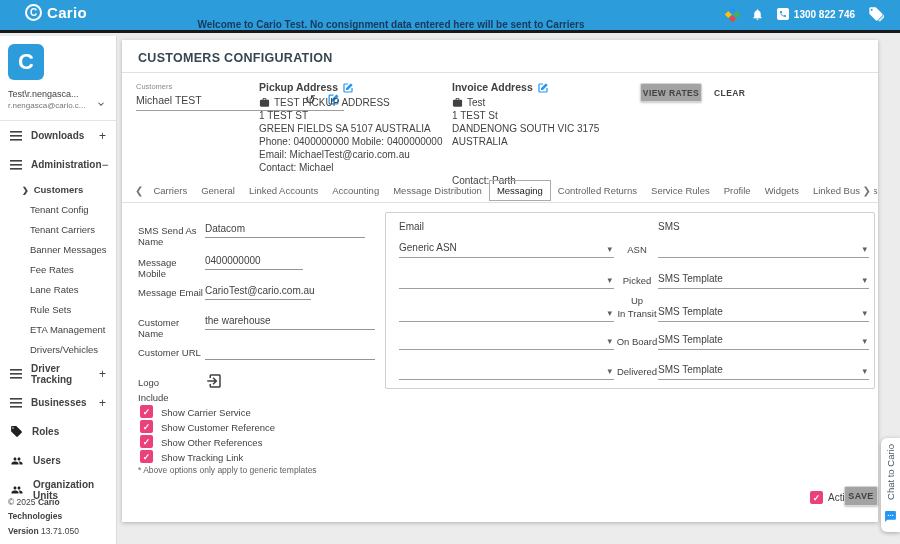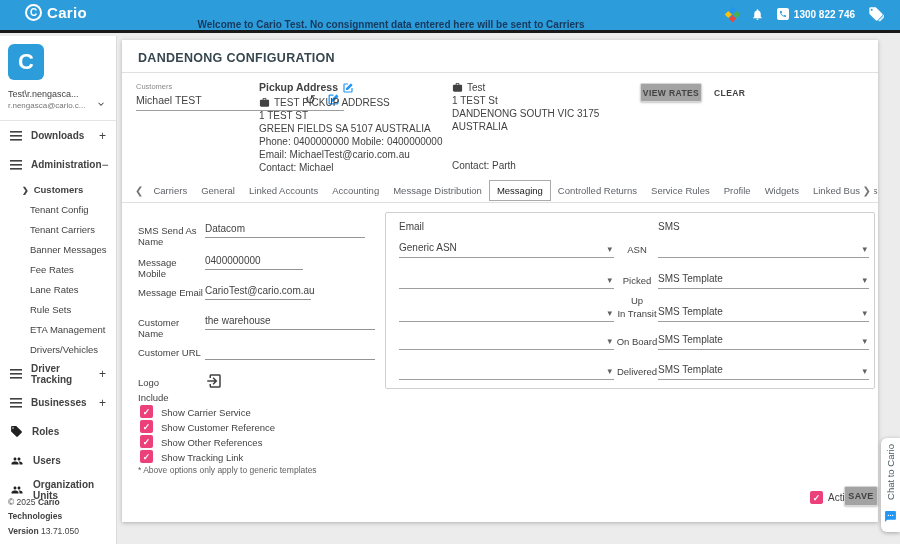--- a/index.html
+++ b/index.html
@@ -247,21 +247,21 @@
     <span>Organization Units</span>
   </div>
 
   <div class="side-footer">
     <div><span>© 2025 </span><b>Cario Technologies</b></div>
     <div><b>Version </b><span>13.71.050</span></div>
   </div>
 </div>
 
 <div class="card">
-  <div class="card-title">DANDENONG CONFIGURATION</div>
+  <div class="card-title">CUSTOMERS CONFIGURATION</div>
   <div class="title-sep"></div>
 
   <div class="cust-field">
     <div class="tiny-label">Customers</div>
     <div class="cust-value">Michael TEST</div>
     <span class="undo-icon"></span>
     <span class="edit-sq" style="position:absolute; right:4px; top:11px;">
       <svg width="13" height="13" viewBox="0 0 24 24">
             <path fill="none" stroke="#2196F3" stroke-width="2.4" d="M12 4H5a1 1 0 0 0-1 1v14a1 1 0 0 0 1 1h14a1 1 0 0 0 1-1v-7"></path>
             <path fill="#2196F3" d="M20.71 5.63l-2.34-2.34a1 1 0 0 0-1.41 0l-9 9V16h3.75l9-9a1 1 0 0 0 0-1.38z"></path>
@@ -288,20 +288,29 @@
       <span>TEST PICKUP ADDRESS</span>
     </div>
     <div>1 TEST ST</div>
     <div>GREEN FIELDS SA 5107 AUSTRALIA</div>
     <div>Phone: 0400000000 Mobile: 0400000000</div>
     <div>Email: MichaelTest@cario.com.au</div>
     <div>Contact: Michael</div>
   </div>
 
   <div class="addr" style="left:330px; width:185px;">
+    <div class="addr-title">
+      <span>Invoice Address</span>
+      <span class="edit-sq">
+            <svg width="12" height="12" viewBox="0 0 24 24">
+              <path fill="none" stroke="#2196F3" stroke-width="2.4" d="M12 4H5a1 1 0 0 0-1 1v14a1 1 0 0 0 1 1h14a1 1 0 0 0 1-1v-7"></path>
+              <path fill="#2196F3" d="M20.71 5.63l-2.34-2.34a1 1 0 0 0-1.41 0l-9 9V16h3.75l9-9a1 1 0 0 0 0-1.38z"></path>
+            </svg>
+          </span>
+    </div>
     <div class="addr-line">
       <span style="display:flex">
             <svg width="11" height="11" viewBox="0 0 24 24" fill="#424242">
               <path d="M20 6h-4V4c0-1.11-.89-2-2-2h-4c-1.11 0-2 .89-2 2v2H4c-1.11 0-1.99.89-1.99 2L2 19c0 1.11.89 2 2 2h16c1.11 0 2-.89 2-2V8c0-1.11-.89-2-2-2zm-6 0h-4V4h4v2z"></path>
             </svg>
           </span>
       <span>Test</span>
     </div>
     <div>1 TEST St</div>
     <div>DANDENONG SOUTH VIC 3175 AUSTRALIA</div>

